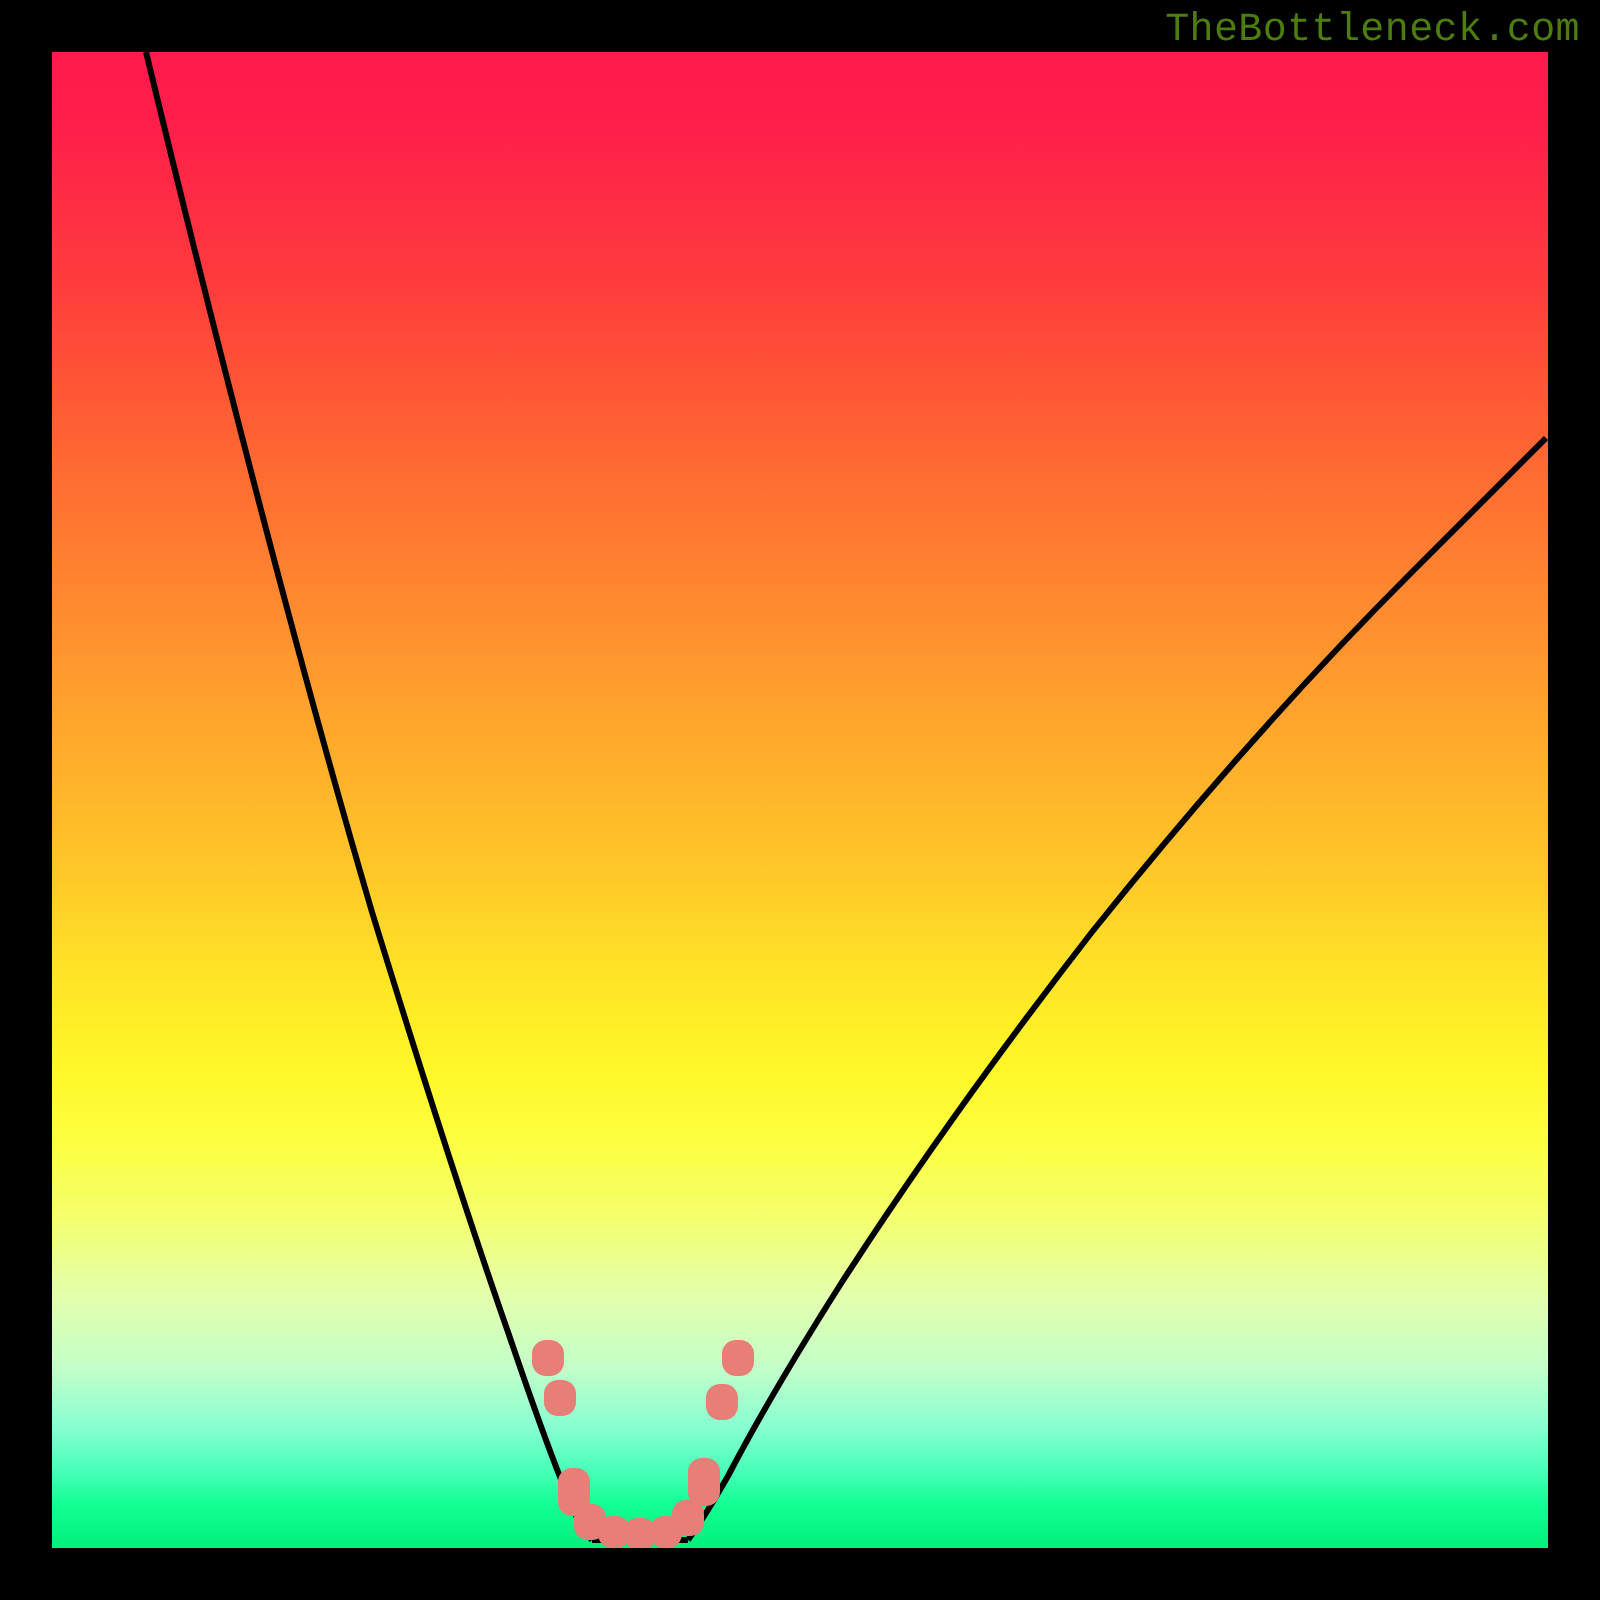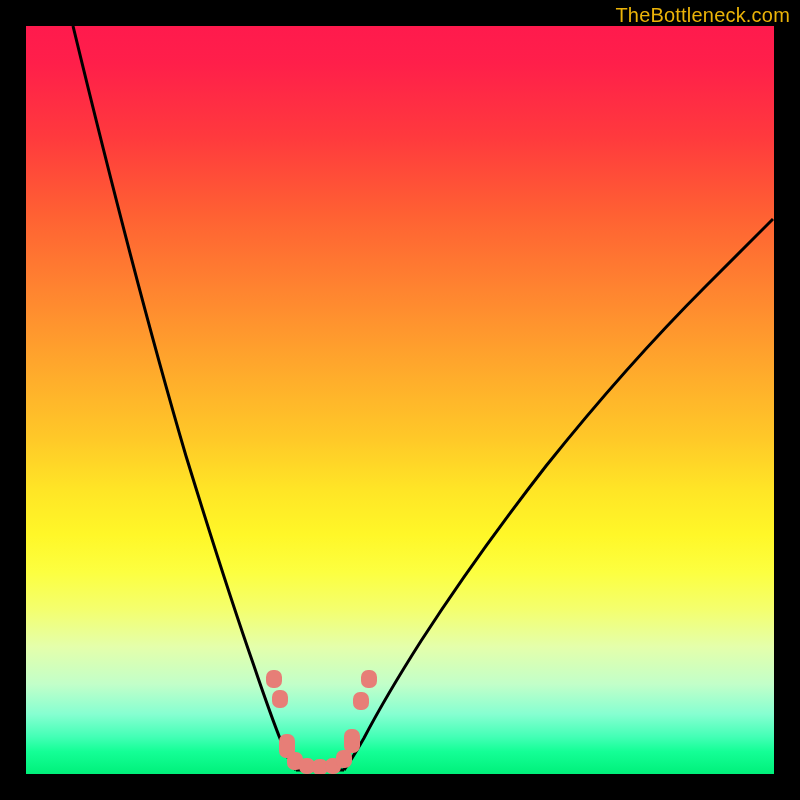--- a/index.html
+++ b/index.html
@@ -38,24 +38,24 @@
   .curve {
     position: absolute;
     left: 0; top: 0;
     width: 748px;
     height: 748px;
   }
   .watermark {
     position: absolute;
     top: 4px;
     right: 10px;
-    font-family: Liberation Sans, sans-serif;
+    font-family: Liberation Mono, monospace;
     font-size: 20px;
     font-weight: 500;
-    color: #eab308;
+    color: #4d7c0f;
     letter-spacing: 0.2px;
   }
 </style>
 </head>
 <body>
 <div class="container">
   <div class="plot-area">
     <svg class="curve" viewBox="0 0 748 748" preserveAspectRatio="none">
 
       <path d="M 47 0

